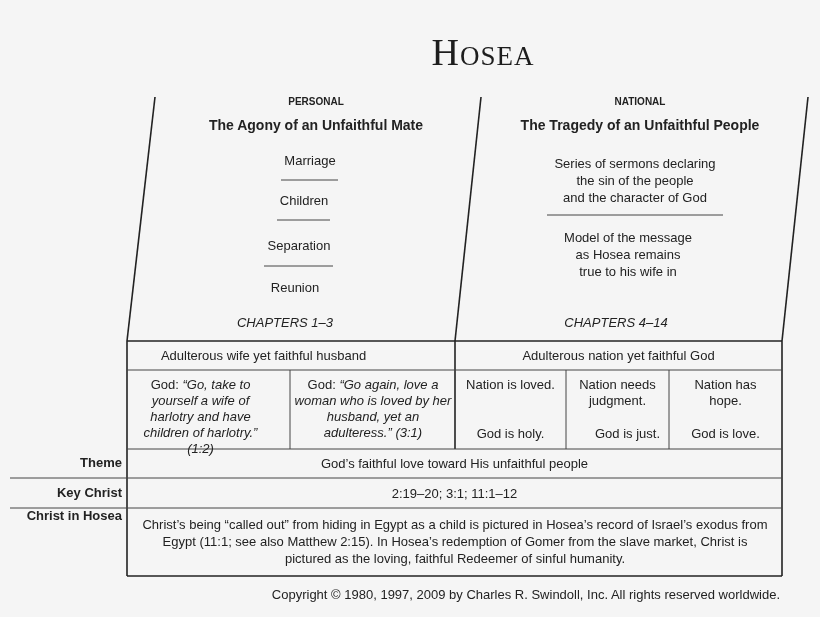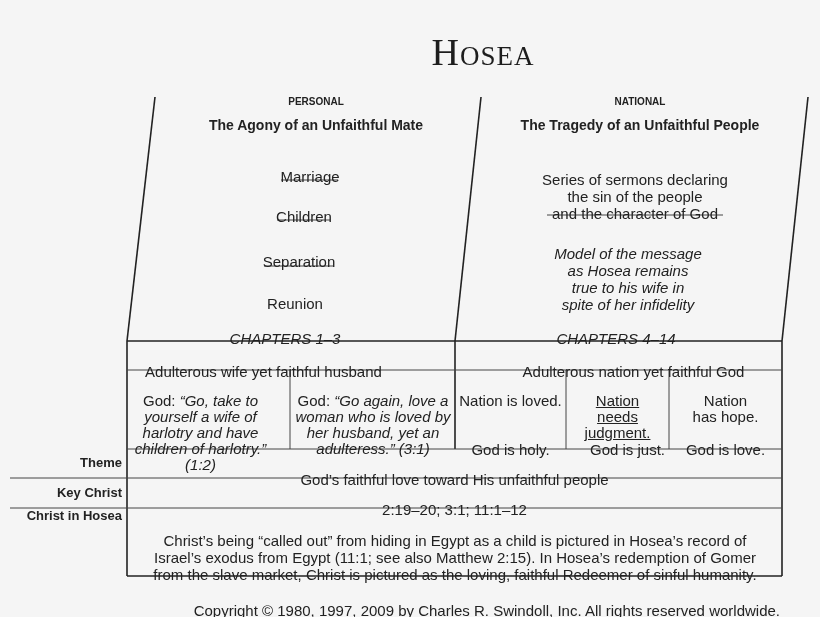--- a/index.html
+++ b/index.html
@@ -6,21 +6,21 @@
   body { width:820px; height:617px; background:#f5f5f5; position:relative; overflow:hidden;
          font-family:"Liberation Sans", sans-serif; color:#222; }
   .abs { position:absolute; }
   .title { left:0; width:966px; top:30px; text-align:center; font-family:"Liberation Serif", serif;
            font-size:38px; letter-spacing:1px; color:#1d1d1d; font-variant:small-caps; }
   .title span { display:inline-block; }
   svg.lines { position:absolute; left:0; top:0; }
   .ctr { text-align:center; }
   .hdr1 { font-weight:bold; font-size:10px; }
   .hdr2 { font-weight:bold; font-size:14px; }
-  .t13 { font-size:15px; line-height:17px;margin-top:16px; }
+  .t13 { font-size:13px; line-height:17px; }
   .ital { font-style:italic; }
   .rowlabel { font-weight:bold; font-size:13px; text-align:right; width:112px; left:10px; }
 </style>
 </head>
 <body>
 
 <div class="abs title"><span>Hosea</span></div>
 
 <svg class="lines" width="820" height="617">
   <g stroke="#222" stroke-width="1.6" fill="none">
@@ -60,41 +60,40 @@
 <div class="abs ctr t13" style="left:245px;width:100px;top:279px;">Reunion</div>
 <div class="abs ctr t13 ital" style="left:200px;width:170px;top:314px;">CHAPTERS 1–3</div>
 
 <div class="abs ctr hdr1" style="left:490px;width:300px;top:96px;">NATIONAL</div>
 <div class="abs ctr hdr2" style="left:490px;width:300px;top:117px;">The Tragedy of an Unfaithful People</div>
 <div class="abs ctr t13" style="left:535px;width:200px;top:155px;">
   <div>Series of sermons declaring</div>
   <div>the sin of the people</div>
   <div>and the character of God</div>
 </div>
-<div class="abs ctr t13" style="left:528px;width:200px;top:229px;font-style:italic;">
+<div class="abs ctr t13" style="left:528px;width:200px;top:229px;">
   <div>Model of the message</div>
   <div>as Hosea remains</div>
   <div>true to his wife in</div>
-  <div>spite of her infidelity</div>
 </div>
 <div class="abs ctr t13 ital" style="left:531px;width:170px;top:314px;">CHAPTERS 4–14</div>
 
 <div class="abs ctr t13" style="left:127px;width:273px;top:347px;">Adulterous wife yet faithful husband</div>
-<div class="abs ctr t13" style="left:470px;width:327px;top:347px;">Adulterous nation yet faithful God</div>
+<div class="abs ctr t13" style="left:455px;width:327px;top:347px;">Adulterous nation yet faithful God</div>
 
 <div class="abs ctr t13" style="left:129px;width:143px;top:377px;line-height:16px;">
   <span>God: </span><span class="ital">“Go, take to yourself a wife of harlotry and have children of harlotry.”</span><span class="ital"> (1:2)</span>
 </div>
 <div class="abs ctr t13" style="left:292px;width:162px;top:377px;line-height:16px;">
   <span>God: </span><span class="ital">“Go again, love a woman who is loved by her husband, yet an adulteress.”</span><span class="ital"> (3:1)</span>
 </div>
 
 <div class="abs ctr t13" style="left:455px;width:111px;top:377px;line-height:16px;">Nation is loved.</div>
 <div class="abs ctr t13" style="left:455px;width:111px;top:425px;">God is holy.</div>
-<div class="abs ctr t13" style="left:566px;width:103px;top:377px;line-height:16px;padding:0 8px;box-sizing:border-box;text-decoration:underline;">Nation needs judgment.</div>
+<div class="abs ctr t13" style="left:566px;width:103px;top:377px;line-height:16px;padding:0 8px;box-sizing:border-box;">Nation needs judgment.</div>
 <div class="abs ctr t13" style="left:566px;width:103px;top:425px;padding-left:10px;">God is just.</div>
 <div class="abs ctr t13" style="left:669px;width:113px;top:377px;line-height:16px;padding:0 22px;box-sizing:border-box;">Nation has hope.</div>
 <div class="abs ctr t13" style="left:669px;width:113px;top:425px;">God is love.</div>
 
 <div class="abs rowlabel" style="top:455px;">Theme</div>
 <div class="abs ctr t13" style="left:127px;width:655px;top:455px;">God’s faithful love toward His unfaithful people</div>
 
 <div class="abs rowlabel" style="top:485px;">Key Christ</div>
 <div class="abs ctr t13" style="left:127px;width:655px;top:485px;">2:19–20; 3:1; 11:1–12</div>
 

